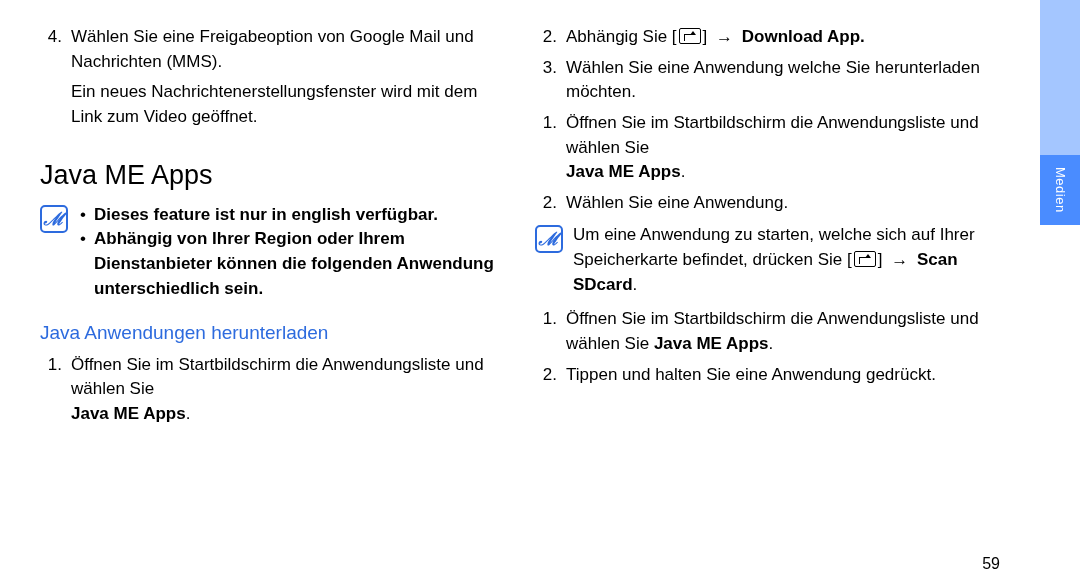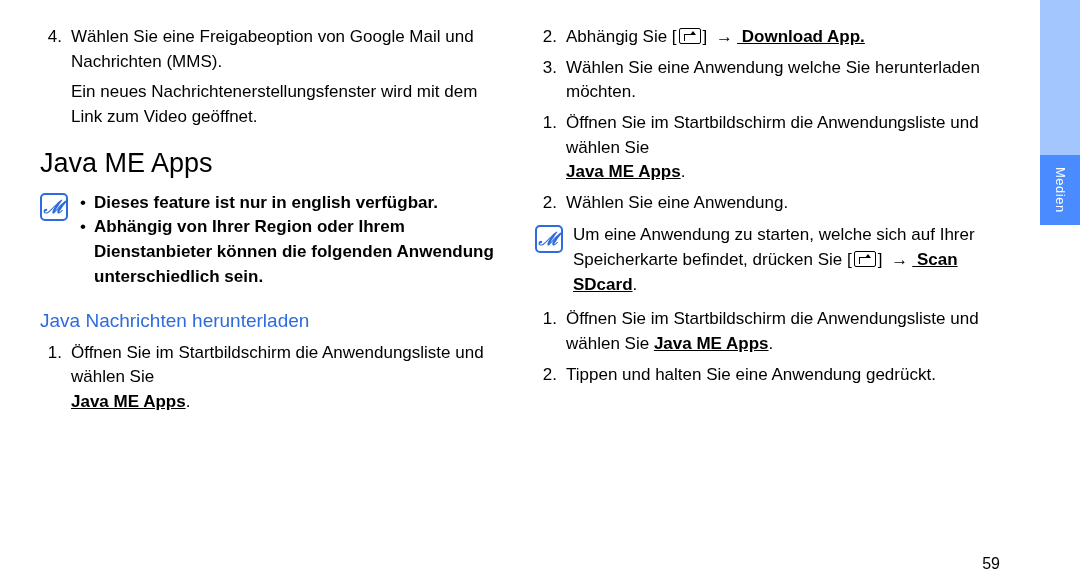--- a/index.html
+++ b/index.html
@@ -6,22 +6,22 @@
   html, body { width: 1080px; height: 585px; font-family: Arial, Helvetica, sans-serif; color: #000; background: #fff; }
   body { display: flex; }
   .page { position: relative; width: 1040px; height: 585px; padding: 25px 40px 0 40px; }
   .columns { display: flex; gap: 30px; }
   .col { flex: 1; min-width: 0; font-size: 17px; line-height: 1.45; }
   h1 { font-size: 27px; font-weight: 400; margin: 12px 0 5px 0; }
   h2 { font-size: 19px; font-weight: 400; color: #2d6bde; margin: 18px 0 6px 0; }
   .numitem { display: flex; gap: 9px; margin-bottom: 6px; }
   .numitem .n { width: 22px; text-align: right; flex-shrink: 0; }
   .numitem .t { flex: 1; }
-  .sub { padding-left: 31px; margin-bottom: 14px; }
-  .bold { font-weight: 700; text-decoration: underline; }
+  .sub { padding-left: 31px; margin-bottom: 26px; }
+  .bold { font-weight: 700; }
   .notebox { display: flex; gap: 10px; align-items: flex-start; margin: 8px 0 10px 0; }
   .noteicon { width: 28px; height: 28px; border: 2px solid #2d6bde; border-radius: 5px; display: flex; align-items: center; justify-content: center; color: #2d6bde; font-style: italic; font-weight: bold; font-family: Georgia, 'Times New Roman', serif; flex-shrink: 0; font-size: 18px; margin-top: 2px; }
   .notecontent { flex: 1; }
   .notecontent .bullet { display: flex; gap: 6px; }
   .notecontent .bullet .dot { width: 10px; text-align: center; flex-shrink: 0; }
   .notecontent .bullet .bt { flex: 1; font-weight: bold; }
   .keyicon { display: inline-block; width: 22px; height: 16px; border: 1.3px solid #000; border-radius: 2px; vertical-align: -2px; position: relative; margin: 0 2px; }
   .keyicon::before { content: ""; position: absolute; width: 8px; height: 6px; border-left: 1.3px solid #000; border-top: 1.3px solid #000; left: 4px; top: 5px; }
   .keyicon::after { content: ""; position: absolute; right: 4px; top: 2px; width: 0; height: 0; border-left: 3px solid transparent; border-right: 3px solid transparent; border-bottom: 4px solid #000; }
   .arrow { margin: 0 4px; }
@@ -56,21 +56,21 @@
             <div class="dot">•</div>
             <div class="bt">Dieses feature ist nur in english verfügbar.</div>
           </div>
           <div class="bullet">
             <div class="dot">•</div>
             <div class="bt">Abhängig von Ihrer Region oder Ihrem Dienstanbieter können die folgenden Anwendung unterschiedlich sein.</div>
           </div>
         </div>
       </div>
 
-      <h2>Java Nachrichten herunterladen</h2>
+      <h2>Java Anwendungen herunterladen</h2>
       <div class="numitem">
         <div class="n">1.</div>
         <div class="t">
           <span>Öffnen Sie im Startbildschirm die Anwendungsliste und wählen Sie </span><br>
           <span class="bold">Java ME Apps</span><span>.</span>
         </div>
       </div>
     </div>
 
     <div class="col">

